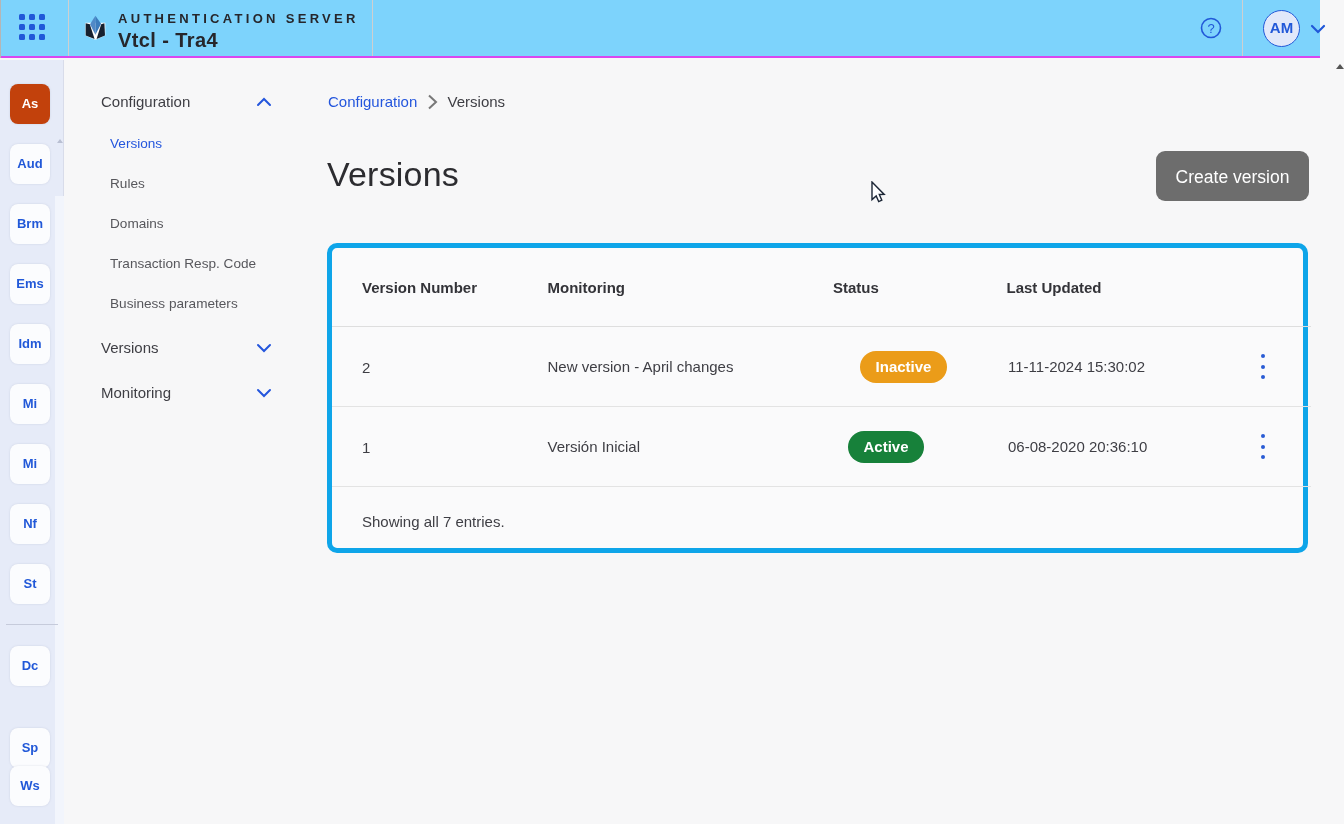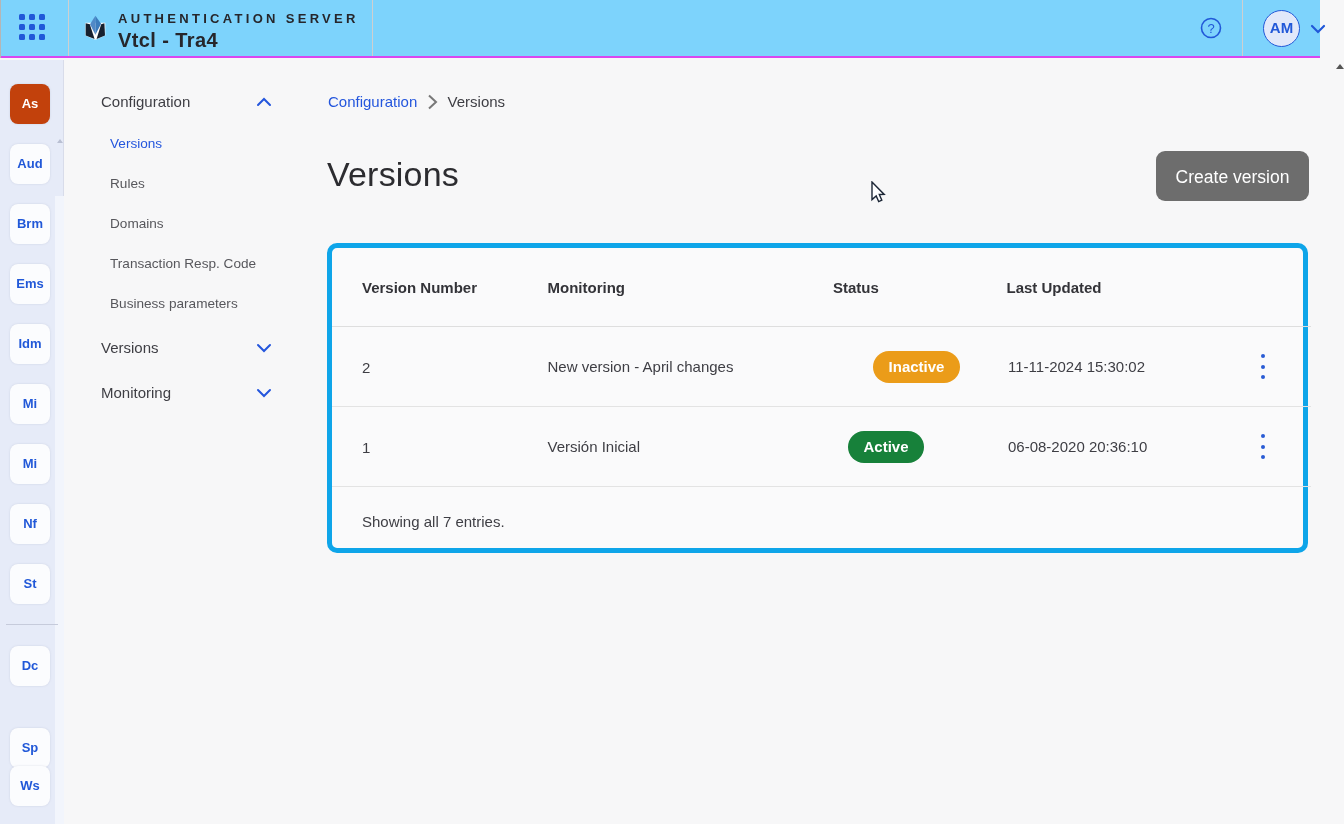--- a/index.html
+++ b/index.html
@@ -139,21 +139,21 @@
   <div class="hr1"></div>
     <div class="hr2"></div>
     <div class="hr3"></div>
   <div class="th" style="left:30px">Version Number</div>
   <div class="th" style="left:215.5px">Monitoring</div>
   <div class="th" style="left:501px">Status</div>
   <div class="th" style="left:674.5px">Last Updated</div>
 
   <div class="td" style="left:30px; top:111px">2</div>
   <div class="td" style="left:215.5px; top:110px">New version - April changes</div>
-  <div class="pill" style="left:541px; top:103px; width:87px; background:#eb9c19;">Inactive</div>
+  <div class="pill" style="left:528px; top:103px; width:87px; background:#eb9c19;">Inactive</div>
   <div class="td" style="left:676px; top:110px">11-11-2024 15:30:02</div>
   <div class="dots" style="top:106px">
       <i></i>
       <i></i>
       <i></i>
     </div>
 
   <div class="td" style="left:30px; top:191px">1</div>
   <div class="td" style="left:215.5px; top:190px">Versión Inicial</div>
   <div class="pill" style="left:516px; top:183px; width:76px; background:#17813a;">Active</div>

